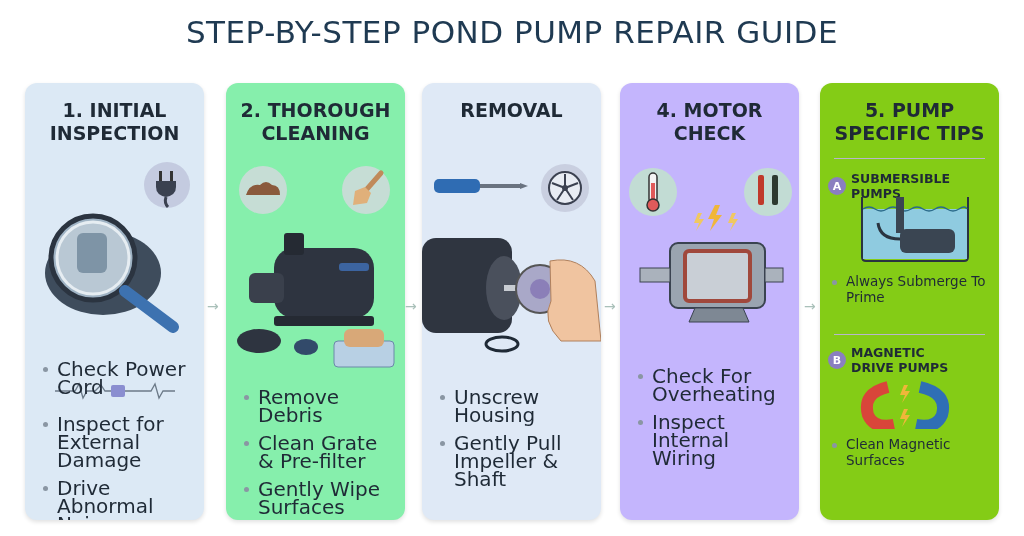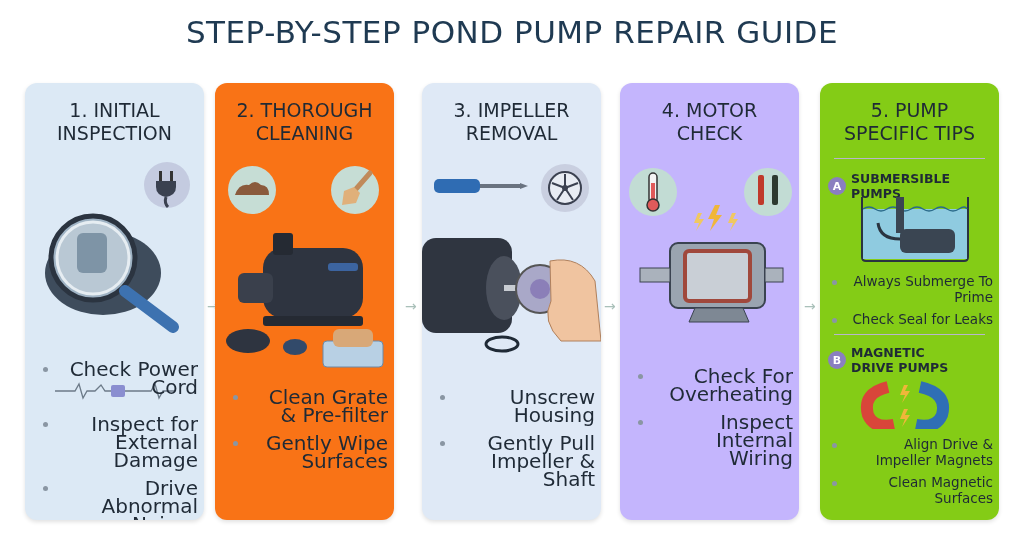--- a/index.html
+++ b/index.html
@@ -1,25 +1,25 @@
 <!DOCTYPE html>
 <html><head>
 <meta charset="utf-8">
 <style>
   * { box-sizing: border-box; margin: 0; padding: 0; }
   body { width: 1024px; height: 536px; background: #ffffff; font-family: "DejaVu Sans", sans-serif; position: relative; overflow: hidden; }
   .title { position: absolute; top: 14px; left: 0; width: 1024px; text-align: center; font-family: "DejaVu Sans", sans-serif; font-weight: normal; font-size: 31px; color: #1f3a52; letter-spacing: 0.5px; }
   .panel { position: absolute; top: 83px; width: 179px; height: 437px; border-radius: 12px; box-shadow: 0 2px 4px rgba(0,0,0,0.12); overflow: hidden; }
   .p1 { left: 25px; background: #dce9f5; }
-  .p2 { left: 215px; background: #f97316; }
+  .p2 { left: 226px; background: #86efac; }
   .p3 { left: 422px; background: #dfe9f6; }
   .p4 { left: 620px; background: #c4b5fd; }
   .p5 { left: 820px; background: #84cc16; }
-  .ptitle { position: absolute; top: 16px; left: 0; width: 100%; text-align: center; font-weight: normal; font-size: 19px; line-height: 23px; color: #1f2a36; }
-  .bullets { position: absolute; left: 18px; right: 6px; list-style: none; text-align: right; }
+  .ptitle { position: absolute; top: 16px; left: 0; width: 100%; text-align: center; font-weight: bold; font-size: 19px; line-height: 23px; color: #1f2a36; }
+  .bullets { position: absolute; left: 18px; right: 6px; list-style: none; }
   .bullets li { position: relative; padding-left: 14px; font-size: 20px; line-height: 18px; color: #1f2a36; margin-bottom: 10px; }
   .bullets li::before { content: ""; position: absolute; left: 0; top: 7px; width: 5px; height: 5px; border-radius: 50%; background: #8a96a3; }
   .arrow { position: absolute; top: 298px; font-size: 14px; color: #a9c0b9; }
   .illus { position: absolute; }
   .sub-head { position: absolute; left: 8px; display: flex; align-items: center; font-weight: bold; font-size: 12.5px; color: #1f2a36; line-height: 15px; }
   .badge { width: 18px; height: 18px; border-radius: 50%; background: #8a7fc0; color: #fff; font-size: 11px; font-weight: bold; display: flex; align-items: center; justify-content: center; margin-right: 5px; flex-shrink: 0; }
   .divider { position: absolute; left: 14px; right: 14px; height: 1px; background: #b8b6cc; }
   .p5 .bullets li { font-size: 13.5px; line-height: 16px; margin-bottom: 6px; }
 </style>
 </head>
@@ -82,29 +82,29 @@
     <rect x="95" y="35" width="30" height="8" rx="3" fill="#3c64a0"></rect>
     <rect x="30" y="88" width="100" height="10" rx="3" fill="#252a33"></rect>
   </svg>
   <svg class="illus" style="left:8px;top:240px" width="165" height="50">
     <ellipse cx="25" cy="18" rx="22" ry="12" fill="#2e3440"></ellipse>
     <ellipse cx="72" cy="24" rx="12" ry="8" fill="#324a6a"></ellipse>
     <rect x="100" y="18" width="60" height="26" rx="4" fill="#b8d0e4" stroke="#6a8aa8"></rect>
     <rect x="110" y="6" width="40" height="18" rx="6" fill="#d8a878"></rect>
   </svg>
   <ul class="bullets" style="top:305px">
+    <li>Remove Debris</li>
     <li>Clean Grate &amp; Pre-filter</li>
     <li>Gently Wipe Surfaces</li>
   </ul>
 </div>
 <div class="arrow" style="left:405px">→</div>
 
 <div class="panel p3">
   <div class="ptitle">
-    <div>3. IMPELLER</div>
     <div>REMOVAL</div>
   </div>
   <svg class="illus" style="left:10px;top:88px" width="100" height="30">
     <rect x="2" y="8" width="46" height="14" rx="5" fill="#2f6cb3"></rect>
     <rect x="48" y="13" width="40" height="4" fill="#6a7380"></rect>
     <polygon points="88,12 96,15 88,18" fill="#6a7380"></polygon>
   </svg>
   <svg class="illus" style="left:118px;top:80px" width="50" height="50">
     <circle cx="25" cy="25" r="24" fill="#c9cfe0"></circle>
     <circle cx="25" cy="25" r="16" fill="#e8ecf3" stroke="#3b4150" stroke-width="2"></circle>
@@ -177,30 +177,28 @@
   <svg class="illus" style="left:40px;top:112px" width="110" height="68">
     <path d="M2 2 v60 q0 4 4 4 h98 q4 0 4 -4 v-60" fill="none" stroke="#2a3440" stroke-width="2"></path>
     <rect x="3" y="14" width="104" height="50" fill="#8fcbe0"></rect>
     <path d="M3 14 q6 -4 12 0 q6 4 12 0 q6 -4 12 0 q6 4 12 0 q6 -4 12 0 q6 4 12 0 q6 -4 12 0 q6 4 12 0 q6 -4 8 0" fill="none" stroke="#2a6a8a" stroke-width="1.5"></path>
     <rect x="36" y="2" width="8" height="36" fill="#3a4552"></rect>
     <rect x="40" y="34" width="55" height="24" rx="6" fill="#3a4552"></rect>
     <path d="M40 44 q-20 0 -22 -16" stroke="#2a3440" stroke-width="3" fill="none"></path>
   </svg>
   <ul class="bullets" style="top:190px;left:12px">
     <li>Always Submerge To Prime</li>
-    <li>Check Seal for Leaks</li>
   </ul>
   <div class="divider" style="top:251px"></div>
   <div class="sub-head" style="top:262px;width:130px">
     <span class="badge">B</span>
     <span>MAGNETIC DRIVE PUMPS</span>
   </div>
   <svg class="illus" style="left:38px;top:298px" width="100" height="48">
     <path d="M30 6 q-26 6 -20 28 q6 14 26 10" fill="none" stroke="#d9453a" stroke-width="12"></path>
     <path d="M62 6 q28 6 22 28 q-6 14 -26 10" fill="none" stroke="#2f6fb5" stroke-width="12"></path>
     <polygon points="46,4 42,14 47,14 44,22 52,10 47,10 50,4" fill="#f0b63a"></polygon>
     <polygon points="46,28 42,38 47,38 44,46 52,34 47,34 50,28" fill="#f0b63a"></polygon>
   </svg>
   <ul class="bullets" style="top:353px;left:12px">
-    <li>Align Drive &amp; Impeller Magnets</li>
     <li>Clean Magnetic Surfaces</li>
   </ul>
 </div>
 
 </body></html>

